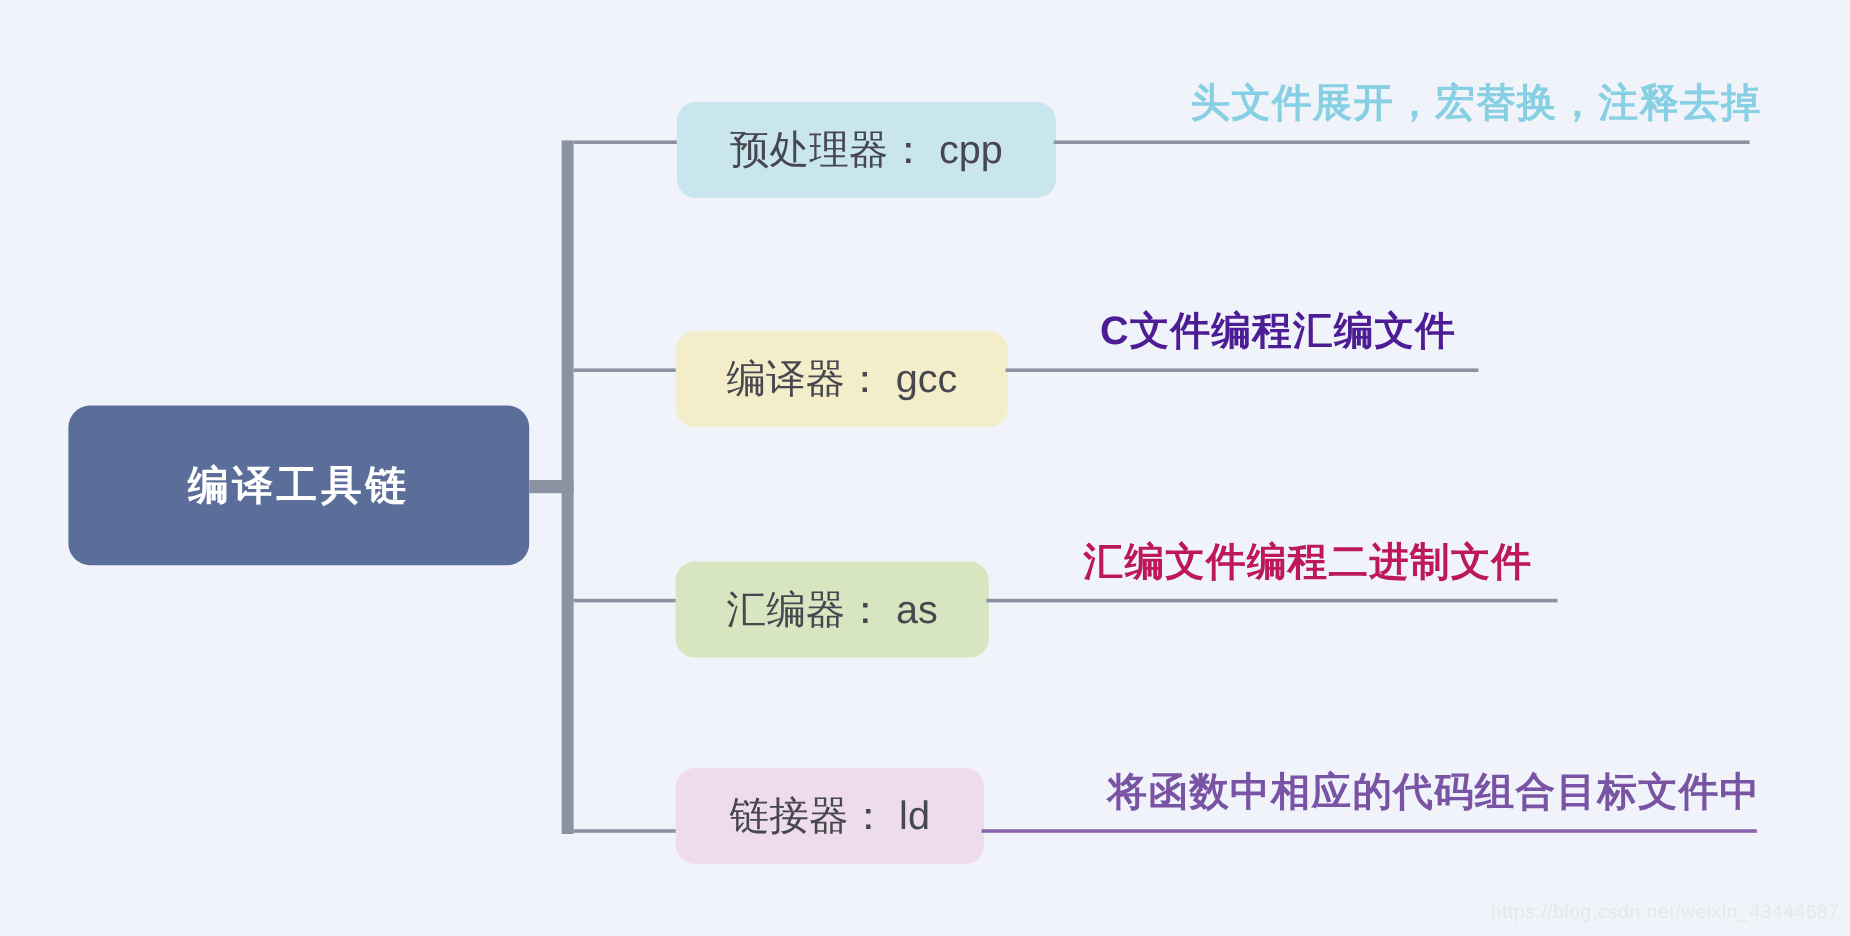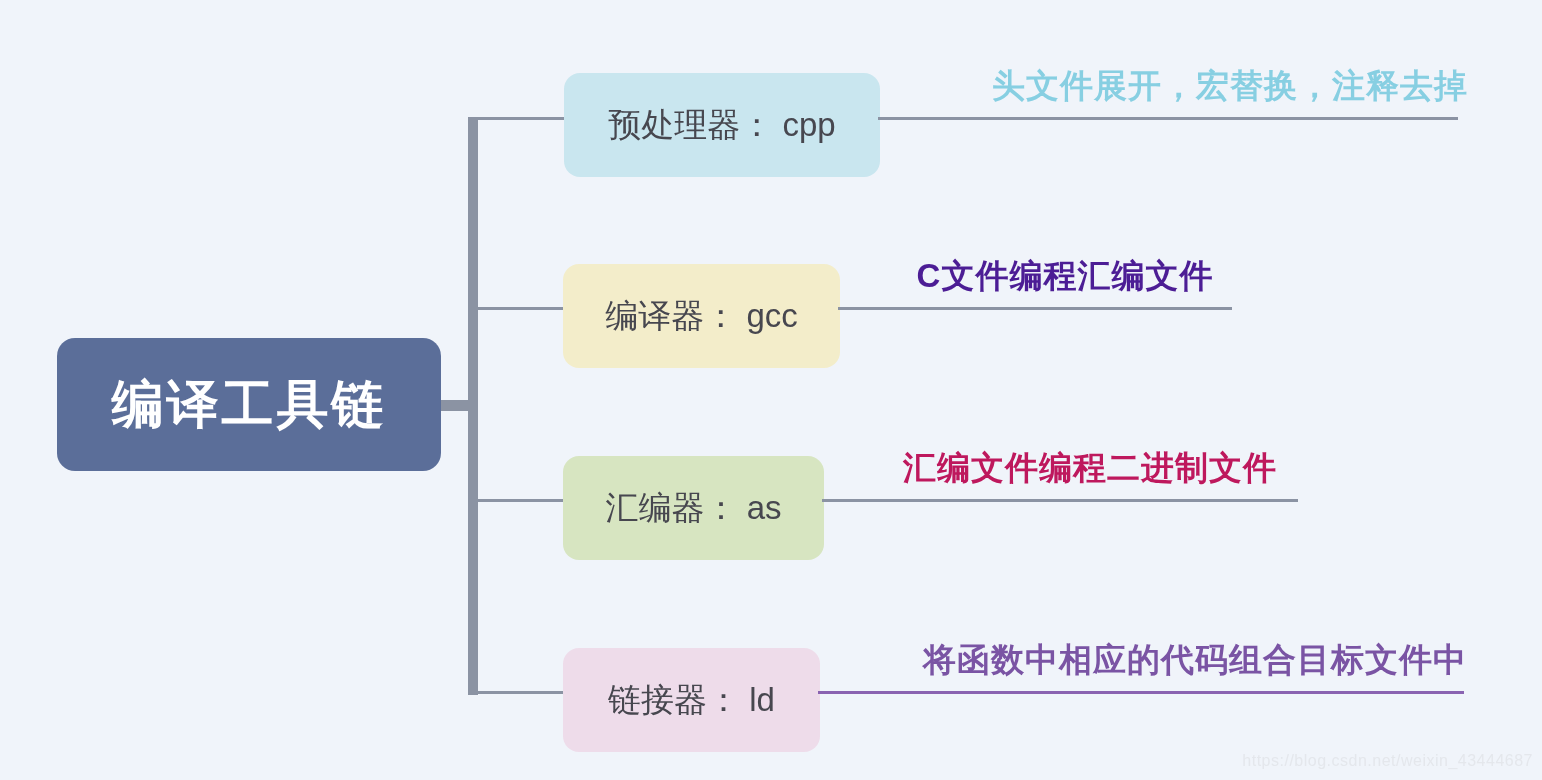--- a/index.html
+++ b/index.html
@@ -16,47 +16,48 @@
 
   .line { position: absolute; }
 
   
   .root-node {
     position: absolute;
     left: 57px; top: 338px;
     width: 384px; height: 133px;
     border-radius: 18px;
     display: flex; align-items: center; justify-content: center;
-    font-size: 52px; font-weight: bold; letter-spacing: 3px; text-align: right;
+    font-size: 34px; font-weight: bold; letter-spacing: 3px; text-align: right;
   }
 
   
   .stub  { left: 441px; top: 400px; width: 37px; height: 11px; }
   .vbar  { left: 468px; top: 117px; width: 10px; height: 578px; }
 
   
   .branch { left: 478px; width: 87px; height: 3px; }
   .branch.r1 { top: 117px; }
   .branch.r2 { top: 307px; }
   .branch.r3 { top: 499px; }
   .branch.r4 { top: 691px; }
 
   
   .node {
     position: absolute;
-    height: 104px;
+    height: 80px;
     border-radius: 16px;
     display: flex; align-items: center; justify-content: center;
     font-size: 33px; color: #47474f;
     white-space: pre;
+    margin-top: 12px;
   }
   .node.r1 { left: 564px; top: 73px;  width: 316px; }
   .node.r2 { left: 563px; top: 264px; width: 277px; }
   .node.r3 { left: 563px; top: 456px; width: 261px; }
-  .node.r4 { left: 563px; top: 648px; width: 257px; }
+  .node.r4 { left: 563px; top: 628px; width: 257px; }
 
   
   .underline { height: 3px; }
   .underline.r1 { left: 878px; top: 117px; width: 580px; }
   .underline.r2 { left: 838px; top: 307px; width: 394px; }
   .underline.r3 { left: 822px; top: 499px; width: 476px; }
   .underline.r4 { left: 818px; top: 691px; width: 646px; }
 
   
   .ann-label {

